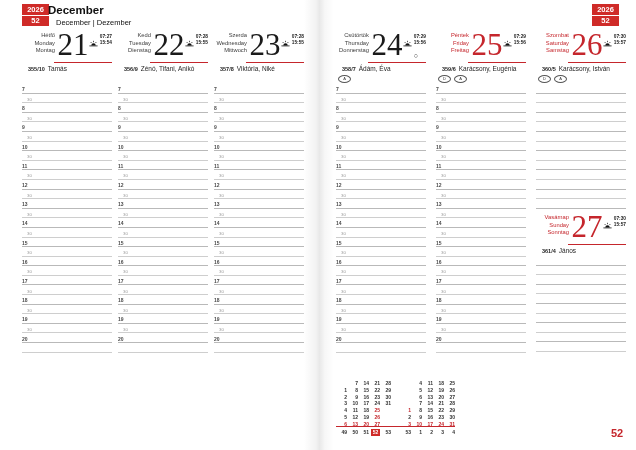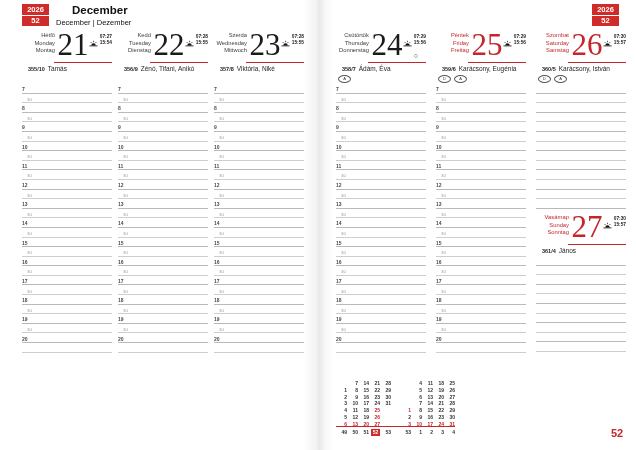--- a/index.html
+++ b/index.html
@@ -5,21 +5,21 @@
   html,body{margin:0;padding:0;width:636px;height:450px;background:#ffffff;
     font-family:"Liberation Sans",sans-serif;overflow:hidden;}
   #planner{position:absolute;left:0;top:0;width:636px;height:360px;background:#fff;}
 
   
   .yw-box{position:absolute;top:4px;width:27px;background:#cf2b28;text-align:center;
     color:#fff;font-weight:bold;}
   .yw-year{display:block;font-size:7.5px;line-height:11px;border-bottom:1.5px solid #fff;}
   .yw-week{display:block;font-size:7.5px;line-height:10px;}
   #yw-left{left:22px;} #yw-right{left:592px;}
-  #month-title{position:absolute;left:72px;top:4px;font-size:11.5px;font-weight:bold;color:#111;}
+  #month-title{position:absolute;left:48px;top:4px;font-size:11.5px;font-weight:bold;color:#111;}
   #month-subtitle{position:absolute;left:56px;top:18px;font-size:7.5px;font-weight:normal;color:#111;}
 
   
   .day-col{position:absolute;top:28px;width:90px;height:340px;}
   .hdr{position:absolute;left:0;right:0;height:56px;}
   .names{position:absolute;left:0;top:4px;width:33px;text-align:right;
     font-size:5.8px;line-height:7.6px;color:#3d3d3d;}
   .bignum{position:absolute;left:33px;top:0;width:36px;text-align:center;
     font-family:"Liberation Serif",serif;font-size:31px;line-height:34px;color:#1a1a1a;}
   .holiday .names,.holiday .bignum{color:#c5262c;}

